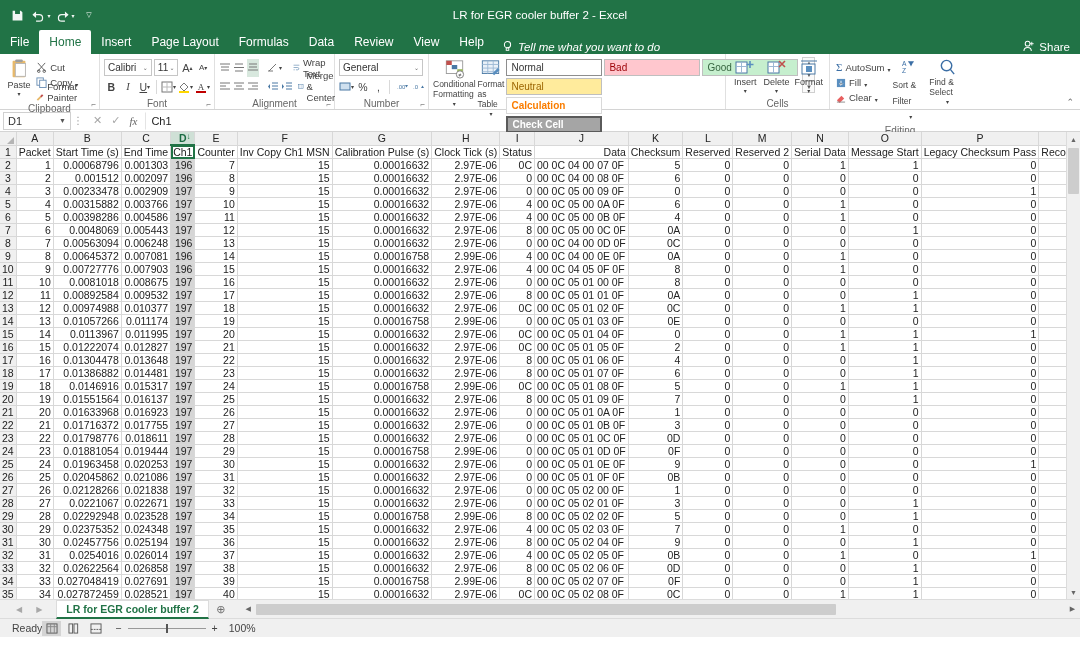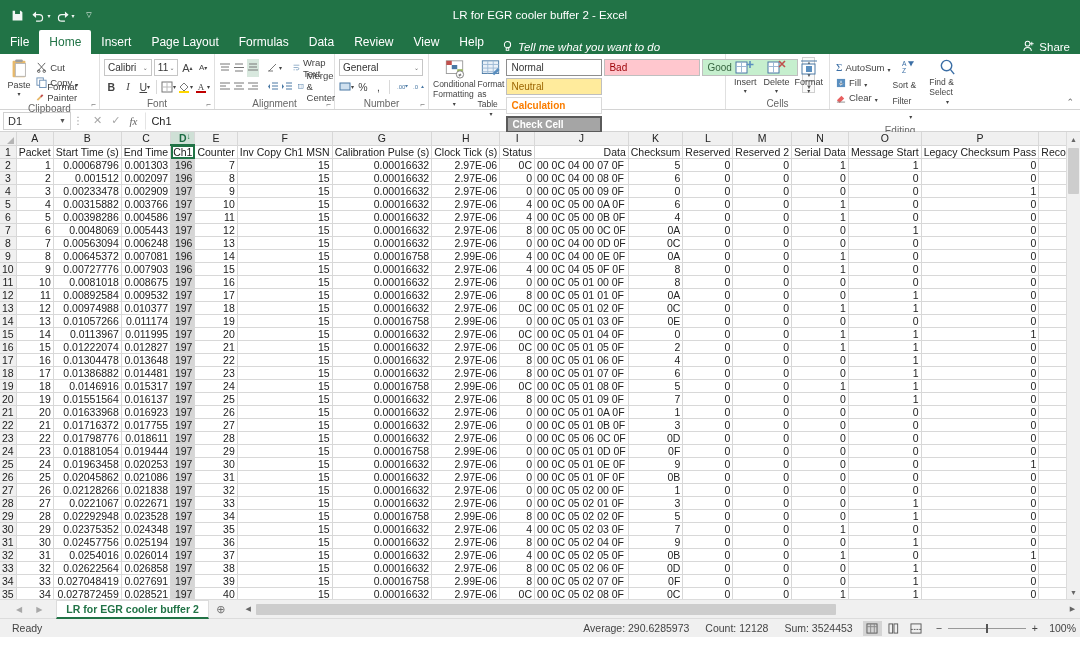--- a/index.html
+++ b/index.html
@@ -1034,21 +1034,21 @@
           <td class="rowhdr">23</td>
           <td class="num">22</td>
           <td class="num">0.01798776</td>
           <td class="num">0.018611</td>
           <td class="num selcol">197</td>
           <td class="num">28</td>
           <td class="num">15</td>
           <td class="num">0.00016632</td>
           <td class="num">2.97E-06</td>
           <td class="num">0</td>
-          <td class="lft">00 0C 05 06 0C 0F</td>
+          <td class="lft">00 0C 05 01 0C 0F</td>
           <td class="num">0D</td>
           <td class="num">0</td>
           <td class="num">0</td>
           <td class="num">0</td>
           <td class="num">0</td>
           <td class="num">0</td>
           <td class="num">1</td>
         </tr>
         <tr>
           <td class="rowhdr">24</td>
@@ -1308,25 +1308,20 @@
   <div class="addsheet">⊕</div>
   <div class="hs-btn" style="margin-left:8px;">◀</div>
   <div class="hs-track">
       <div class="hs-thumb"></div>
     </div>
   <div class="hs-btn">▶</div>
 </div>
 
 <div class="statusbar">
   <span class="sb-ready">Ready</span>
-  <div class="sb-stats">
-    <span>Average: 290.6285973</span>
-    <span>Count: 12128</span>
-    <span>Sum: 3524453</span>
-  </div>
   <div class="viewbtns">
     <div class="vbtn on">
       <svg width="12" height="11" viewBox="0 0 13 12">
           <rect x="1" y="1" width="11" height="10" fill="none" stroke="#555"></rect>
           <path d="M1 4h11M5 1v10M9 1v10" stroke="#888"></path>
         </svg>
     </div>
     <div class="vbtn">
       <svg width="12" height="11" viewBox="0 0 13 12">
           <rect x="1" y="1" width="4" height="10" fill="none" stroke="#555"></rect>

